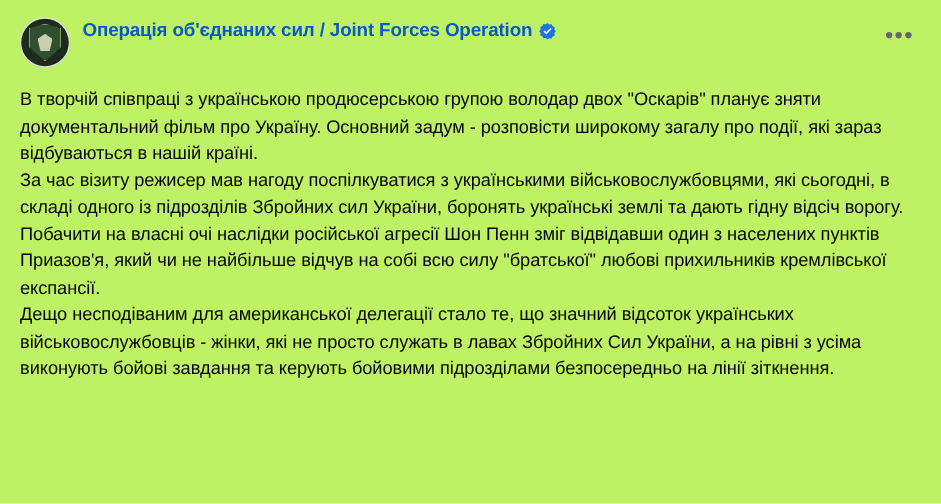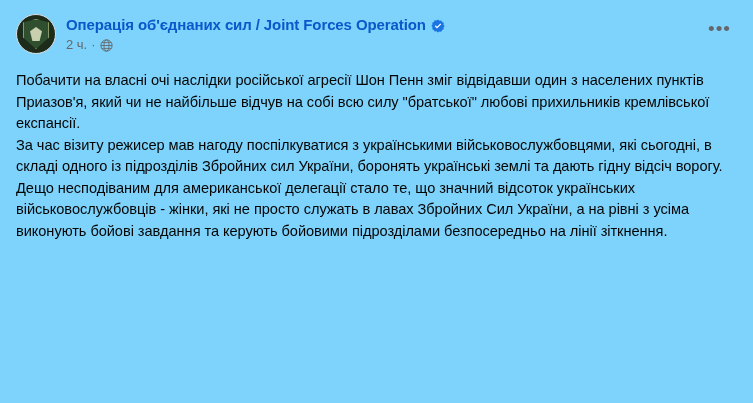--- a/index.html
+++ b/index.html
@@ -12,21 +12,21 @@
     background: #ffffff;
     font-family: "Liberation Sans", sans-serif;
     color: #050505;
     overflow: hidden;
   }
   .post {
     width: 753px;
     height: 403px;
     box-sizing: border-box;
     padding: 14px 16px 0 16px;
-    background: #7dd3fc;
+    background: #bef264;
     position: relative;
   }
   .post-header {
     display: flex;
     align-items: flex-start;
     position: relative;
     height: 44px;
   }
   .avatar {
     width: 40px;
@@ -144,37 +144,25 @@
     <div class="header-text">
       <div class="page-name-row">
         <span class="page-name">Операція об'єднаних сил / Joint Forces Operation</span>
         <span class="verified">
           <svg viewBox="0 0 16 16" width="14" height="14" aria-hidden="true">
             <path fill="#1b74e4" d="M8 0.6l1.7 1.3 2.1-.3.9 1.9 1.9.9-.3 2.1L15.6 8l-1.3 1.7.3 2.1-1.9.9-.9 1.9-2.1-.3L8 15.4l-1.7-1.3-2.1.3-.9-1.9-1.9-.9.3-2.1L0.4 8l1.3-1.7-.3-2.1 1.9-.9.9-1.9 2.1.3z"></path>
             <path fill="#ffffff" d="M6.9 10.9L4.3 8.3l1.05-1.05L6.9 8.8l3.75-3.75L11.7 6.1z"></path>
           </svg>
         </span>
       </div>
-      <div class="meta-row">
-        <span>2 ч.</span>
-        <span class="meta-sep">·</span>
-        <span class="globe-icon">
-          <svg viewBox="0 0 16 16" width="13" height="13" aria-hidden="true">
-            <circle cx="8" cy="8" r="6.9" fill="none" stroke="#65676b" stroke-width="1.2"></circle>
-            <ellipse cx="8" cy="8" rx="3.1" ry="6.9" fill="none" stroke="#65676b" stroke-width="1.1"></ellipse>
-            <line x1="1.2" y1="8" x2="14.8" y2="8" stroke="#65676b" stroke-width="1.1"></line>
-            <line x1="2.2" y1="4.4" x2="13.8" y2="4.4" stroke="#65676b" stroke-width="1"></line>
-            <line x1="2.2" y1="11.6" x2="13.8" y2="11.6" stroke="#65676b" stroke-width="1"></line>
-          </svg>
-        </span>
-      </div>
     </div>
 
     <div class="more-dots">•••</div>
   </div>
 
   <div class="post-body">
+    <p>В творчій співпраці з українською продюсерською групою володар двох "Оскарів" планує зняти документальний фільм про Україну. Основний задум - розповісти широкому загалу про події, які зараз відбуваються в нашій країні.</p>
+    <p>За час візиту режисер мав нагоду поспілкуватися з українськими військовослужбовцями, які сьогодні, в складі одного із підрозділів Збройних сил України, боронять українські землі та дають гідну відсіч ворогу.</p>
     <p>Побачити на власні очі наслідки російської агресії Шон Пенн зміг відвідавши один з населених пунктів Приазов'я, який чи не найбільше відчув на собі всю силу "братської" любові прихильників кремлівської експансії.</p>
-    <p>За час візиту режисер мав нагоду поспілкуватися з українськими військовослужбовцями, які сьогодні, в складі одного із підрозділів Збройних сил України, боронять українські землі та дають гідну відсіч ворогу.</p>
     <p>Дещо несподіваним для американської делегації стало те, що значний відсоток українських військовослужбовців - жінки, які не просто служать в лавах Збройних Сил України, а на рівні з усіма виконують бойові завдання та керують бойовими підрозділами безпосередньо на лінії зіткнення.</p>
   </div>
 
 </div>
 
 </body></html>

